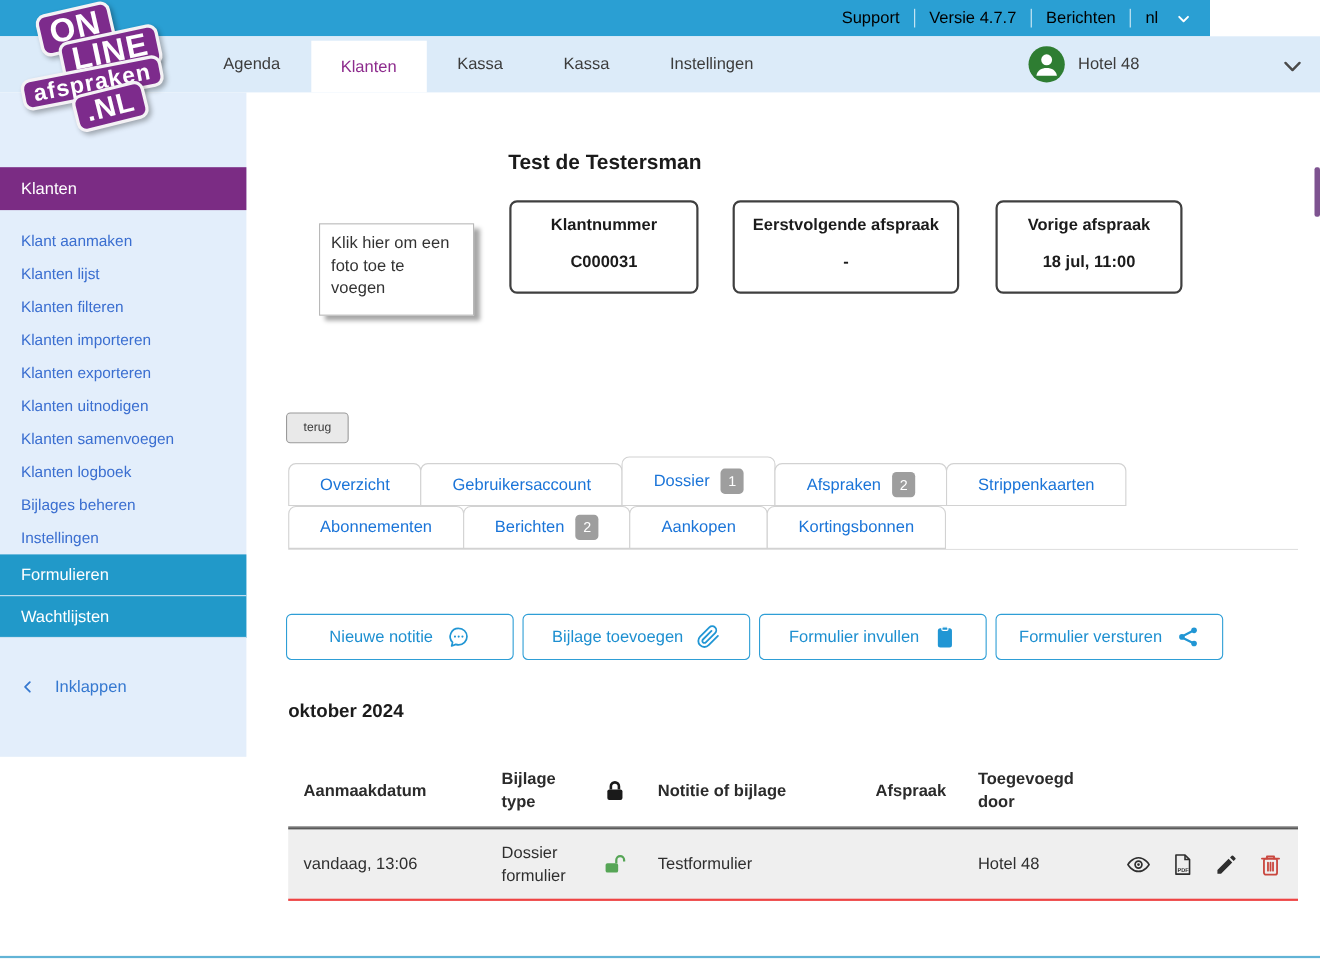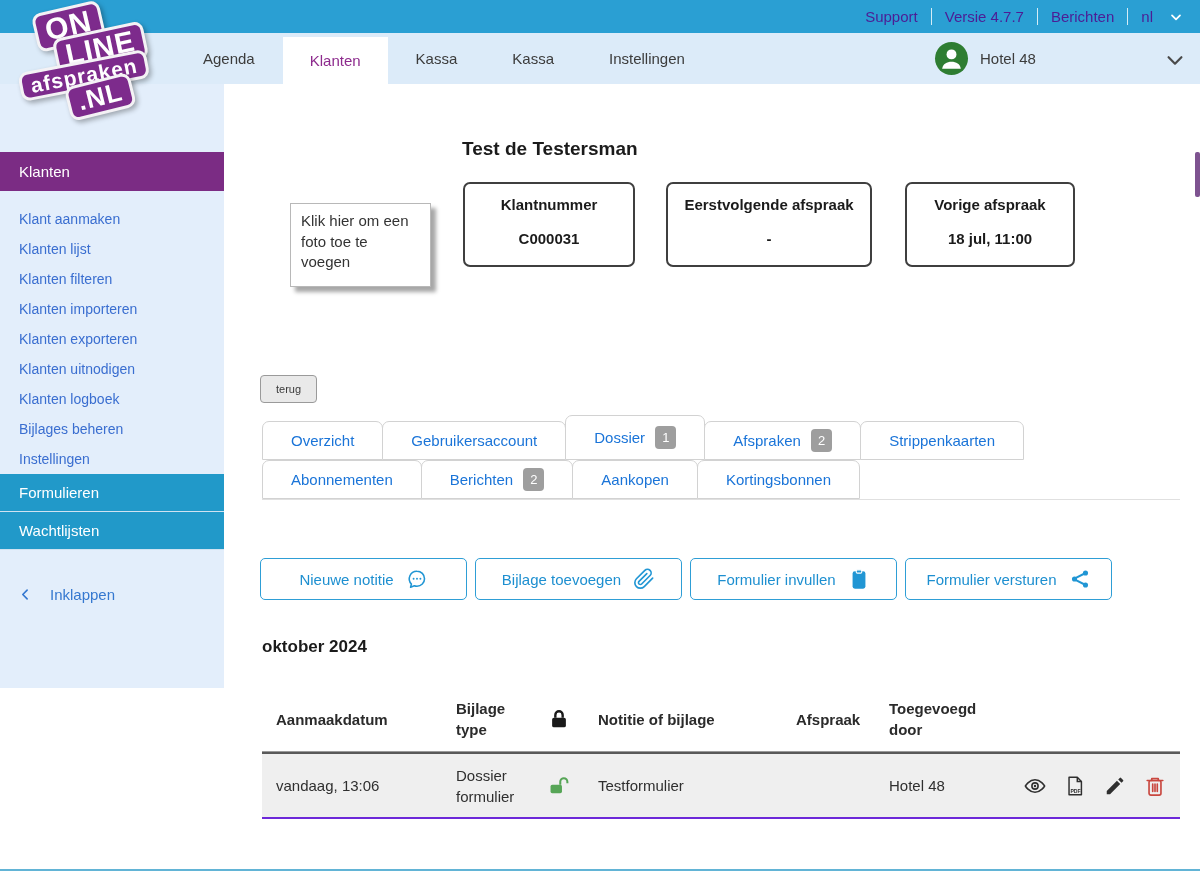--- a/index.html
+++ b/index.html
@@ -1,22 +1,22 @@
 <!DOCTYPE html>
 <html><head>
 <meta charset="utf-8">
 <style>
   * { margin:0; padding:0; box-sizing:border-box; }
   html,body { width:1200px; height:876px; }
   body { font-family:"Liberation Sans", sans-serif; background:#fff; position:relative; overflow:hidden; }
   #app { position:absolute; inset:0; width:1200px; height:876px; }
 
   
-  .topbar { position:absolute; top:0; left:0; width:1200px; height:33px; background:#2A9FD3;
-    display:flex; justify-content:flex-end; align-items:center; color:#4c1d95; font-size:15px; padding-right:16px; }
+  .topbar { position:absolute; top:0; left:0; width:1100px; height:33px; background:#2A9FD3;
+    display:flex; justify-content:flex-end; align-items:center; color:#000000; font-size:15px; padding-right:16px; }
   .tb-item { padding:0 13px; white-space:nowrap; cursor:pointer; }
   .tb-item.static { cursor:default; }
   .tb-sep { width:1px; height:17px; background:rgba(255,255,255,.8); }
   .tb-chevron { display:flex; align-items:center; margin-left:2px; cursor:pointer; }
   .tb-chevron svg { width:16px; height:16px; stroke:#fff; }
 
   
   .navbar { position:absolute; top:33px; left:0; width:1200px; height:51px; background:#DCEBF9; }
   .nav-items { position:absolute; left:176px; top:0; height:51px; display:flex; gap:1px;justify-content:space-between; }
   .nav-item { padding:0 27px; display:flex; align-items:center; font-size:15px; color:#3c3c3c; cursor:pointer; }
@@ -84,21 +84,21 @@
     display:flex; align-items:center; justify-content:center; gap:12px; color:#1D8FD0; font-size:15px;
     cursor:pointer; font-family:"Liberation Sans", sans-serif; }
   .action-btn svg { width:22px; height:22px; flex:0 0 auto; }
 
   
   .month-heading { position:absolute; top:637px; left:262px; font-size:17px; font-weight:700; color:#1b1b1b; }
   .dtable { position:absolute; top:687px; left:262px; width:918px; }
   .dhead, .drow { display:grid; grid-template-columns:180px 90px 52px 198px 93px 128px 177px; align-items:center; }
   .dhead { height:65px; border-bottom:1px solid #9a9a9a; font-weight:700; font-size:15px; color:#2b2b2b; }
   .dhead .cell, .drow .cell { padding:0 14px; line-height:1.4; }
-  .drow { height:67px; background:#efefef; border-top:2px solid #595959; border-bottom:2px solid #6d28d9; font-size:15px; color:#2f2f2f; }
+  .drow { height:67px; background:#efefef; border-top:2px solid #595959; border-bottom:2px solid #ef4444; font-size:15px; color:#2f2f2f; }
   .cell-lock { display:flex; justify-content:flex-start; padding-left:16px !important; }
   .cell-icons { display:flex; justify-content:flex-end; gap:18px; padding-right:14px !important; }
   .row-icon { cursor:pointer; display:flex; align-items:center; }
   .row-icon svg { width:22px; height:22px; }
 
   .footer-line { position:absolute; top:869px; left:0; width:1200px; height:2px; background:#62B4D6; }
   .scroll-thumb { position:absolute; top:152px; right:0; width:5px; height:45px; background:#7E5390; border-radius:2px; cursor:grab; }
 </style>
 </head>
 <body>
@@ -153,20 +153,21 @@
 
   <div class="sidebar">
     <div class="sb-header">Klanten</div>
     <div class="sb-links">
       <div class="sb-link">Klant aanmaken</div>
       <div class="sb-link">Klanten lijst</div>
       <div class="sb-link">Klanten filteren</div>
       <div class="sb-link">Klanten importeren</div>
       <div class="sb-link">Klanten exporteren</div>
       <div class="sb-link">Klanten uitnodigen</div>
+      <div class="sb-link">Klanten samenvoegen</div>
       <div class="sb-link">Klanten logboek</div>
       <div class="sb-link">Bijlages beheren</div>
       <div class="sb-link">Instellingen</div>
     </div>
     <div class="sb-section">Formulieren</div>
     <div class="sb-section">Wachtlijsten</div>
     <div class="sb-collapse">
       <svg viewBox="0 0 24 24" fill="none" stroke-width="3" stroke-linecap="round" stroke-linejoin="round">
           <path d="M15 4l-8 8 8 8"></path>
         </svg>

